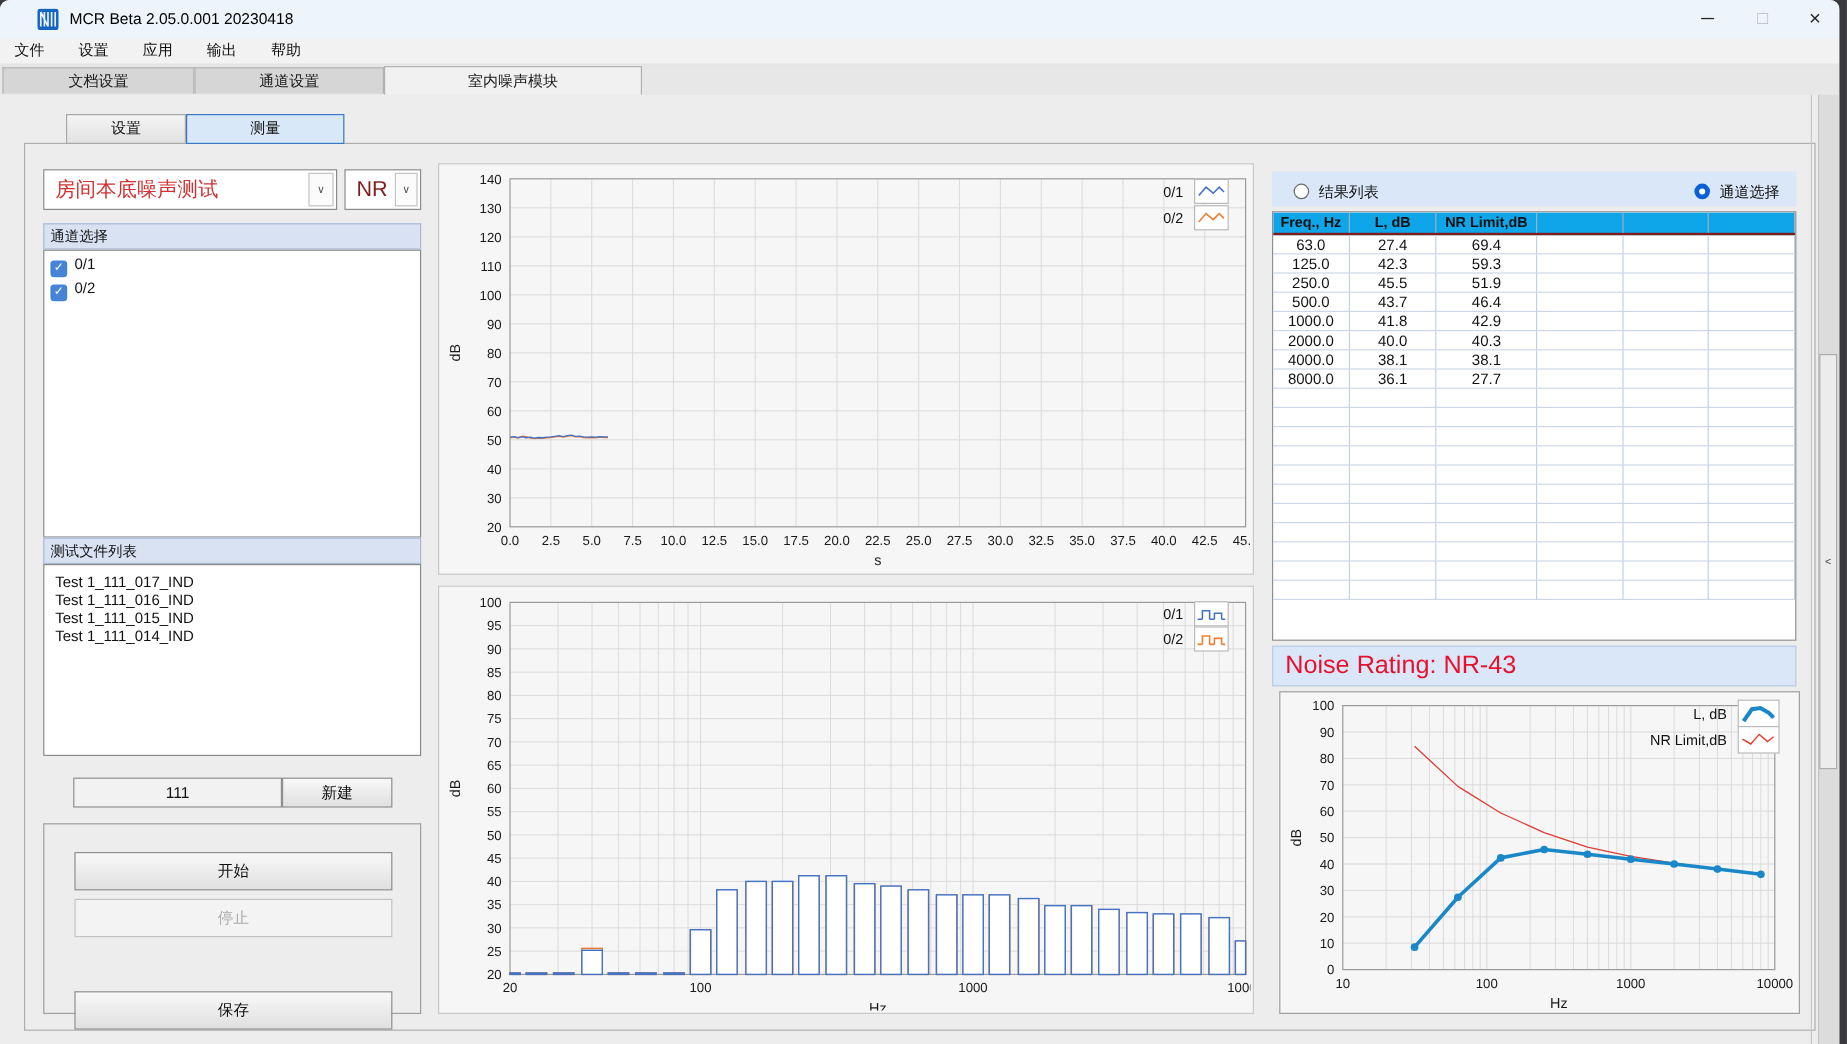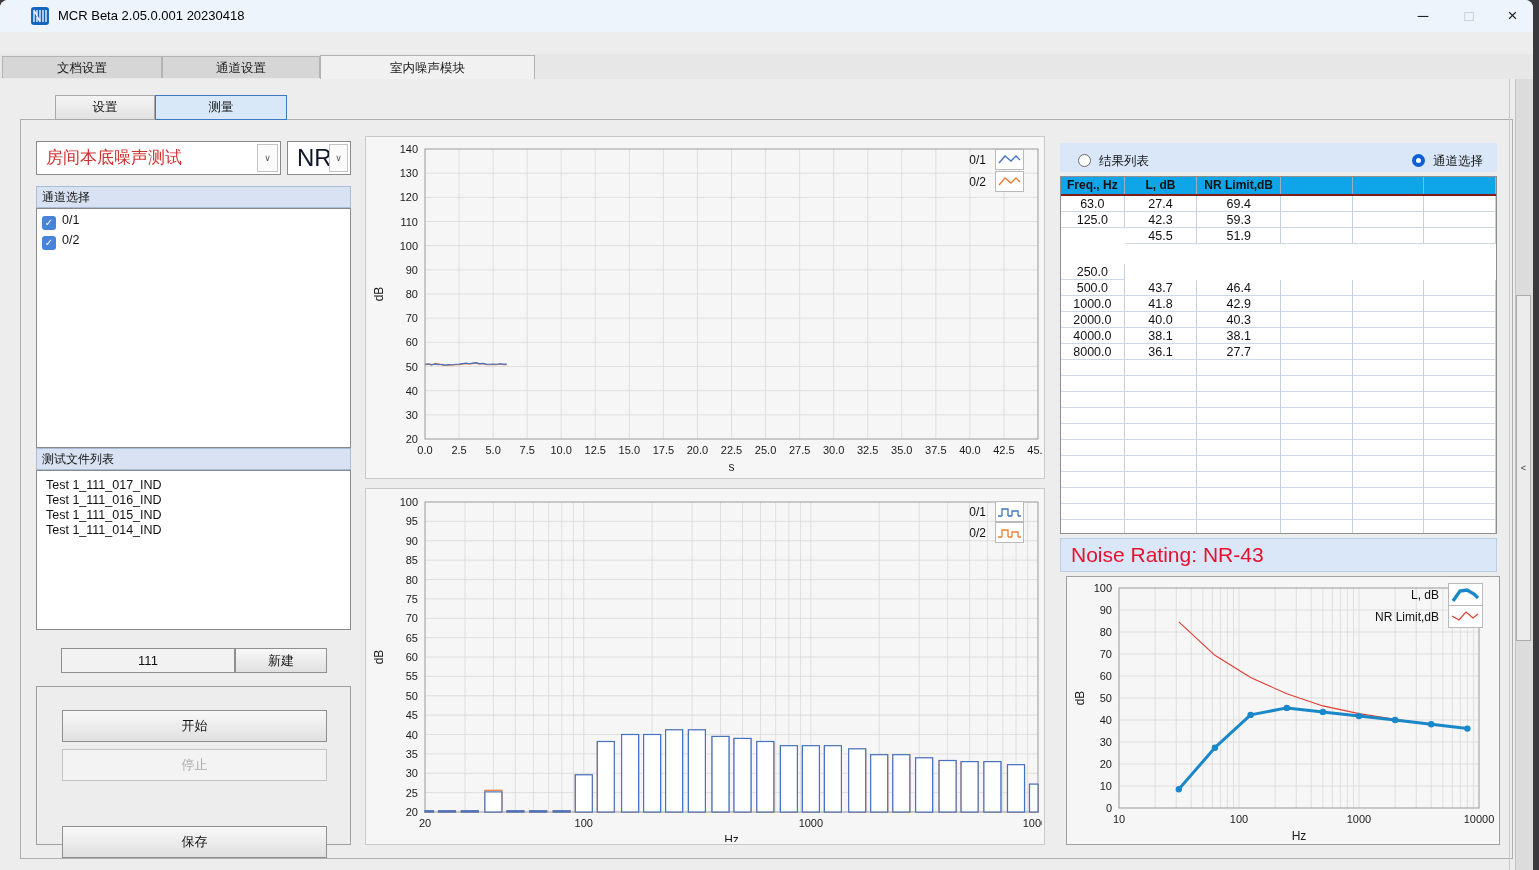--- a/index.html
+++ b/index.html
@@ -71,38 +71,45 @@
     <svg width="18" height="18">
         <rect x="0" y="0" width="18" height="18" fill="#1565c0"></rect>
         <path d="M3 15 L3 3 M6 15 L6 3 M9 15 L3 3 M9 15 L9 3 M12 15 L12 3 M15 15 L15 3" stroke="#eaf2fd" stroke-width="1.4" fill="none"></path>
       </svg>
   </div>
   <div class="abs app-title">MCR Beta 2.05.0.001 20230418</div>
   <div class="abs winbtn" style="left:1400px;"><span>─</span></div>
   <div class="abs winbtn" style="left:1446px;color:#b9b9b9;"><span>□</span></div>
   <div class="abs winbtn" style="left:1492px;width:41px;font-size:17px;"><span>×</span></div>
 
+  <div class="abs menubar">
+    <span class="menu-item">文件</span>
+    <span class="menu-item">设置</span>
+    <span class="menu-item">应用</span>
+    <span class="menu-item">输出</span>
+    <span class="menu-item">帮助</span>
+  </div>
 
   <div class="abs tabstrip"></div>
   <div class="abs tab" style="left:2px;width:160px;">文档设置</div>
   <div class="abs tab" style="left:162px;width:158px;">通道设置</div>
   <div class="abs tab active" style="left:320px;width:215px;">室内噪声模块</div>
 
   <div class="abs modulebox" style="left:20px;top:119px;width:1491px;height:738px;"></div>
   <div class="abs vline" style="left:1509px;top:79px;width:1px;height:791px;"></div>
 
   <div class="abs subtab inactive" style="left:55px;top:95px;width:100px;">设置</div>
   <div class="abs subtab active" style="left:155px;top:95px;width:132px;">测量</div>
 
   <div class="abs combo" style="left:36px;top:141px;width:245px;height:34px;">
     <span class="val" style="font-size:17px;color:#d03232;">房间本底噪声测试</span>
     <span class="arrow">∨</span>
   </div>
   <div class="abs combo" style="left:287px;top:141px;width:64px;height:34px;">
-    <span class="val" style="font-size:24px;color:#0f172a;">NR</span>
+    <span class="val" style="font-size:18px;color:#7f1d1d;">NR</span>
     <span class="arrow" style="width:19px;">∨</span>
   </div>
 
   <div class="abs hdrbar" style="left:36px;top:186px;width:315px;height:22px;">通道选择</div>
   <div class="abs listbox" style="left:36px;top:208px;width:315px;height:240px;">
     <div class="chan-row">
       <span class="chk">✓</span><span>0/1</span>
     </div>
     <div class="chan-row">
       <span class="chk">✓</span><span>0/2</span>
@@ -380,21 +387,21 @@
       </div>
       <div class="trow">
         <div class="tc" style="width:64px;">125.0</div>
         <div class="tc" style="width:73px;">42.3</div>
         <div class="tc" style="width:84px;">59.3</div>
         <div class="tc" style="width:72px;"></div>
         <div class="tc" style="width:72px;"></div>
         <div class="tc" style="width:72px;"></div>
       </div>
       <div class="trow">
-        <div class="tc" style="width:64px;margin-top:36px;">250.0</div>
+        <div class="tc" style="width:64px;">250.0</div>
         <div class="tc" style="width:73px;">45.5</div>
         <div class="tc" style="width:84px;">51.9</div>
         <div class="tc" style="width:72px;"></div>
         <div class="tc" style="width:72px;"></div>
         <div class="tc" style="width:72px;"></div>
       </div>
       <div class="trow">
         <div class="tc" style="width:64px;">500.0</div>
         <div class="tc" style="width:73px;">43.7</div>
         <div class="tc" style="width:84px;">46.4</div>

